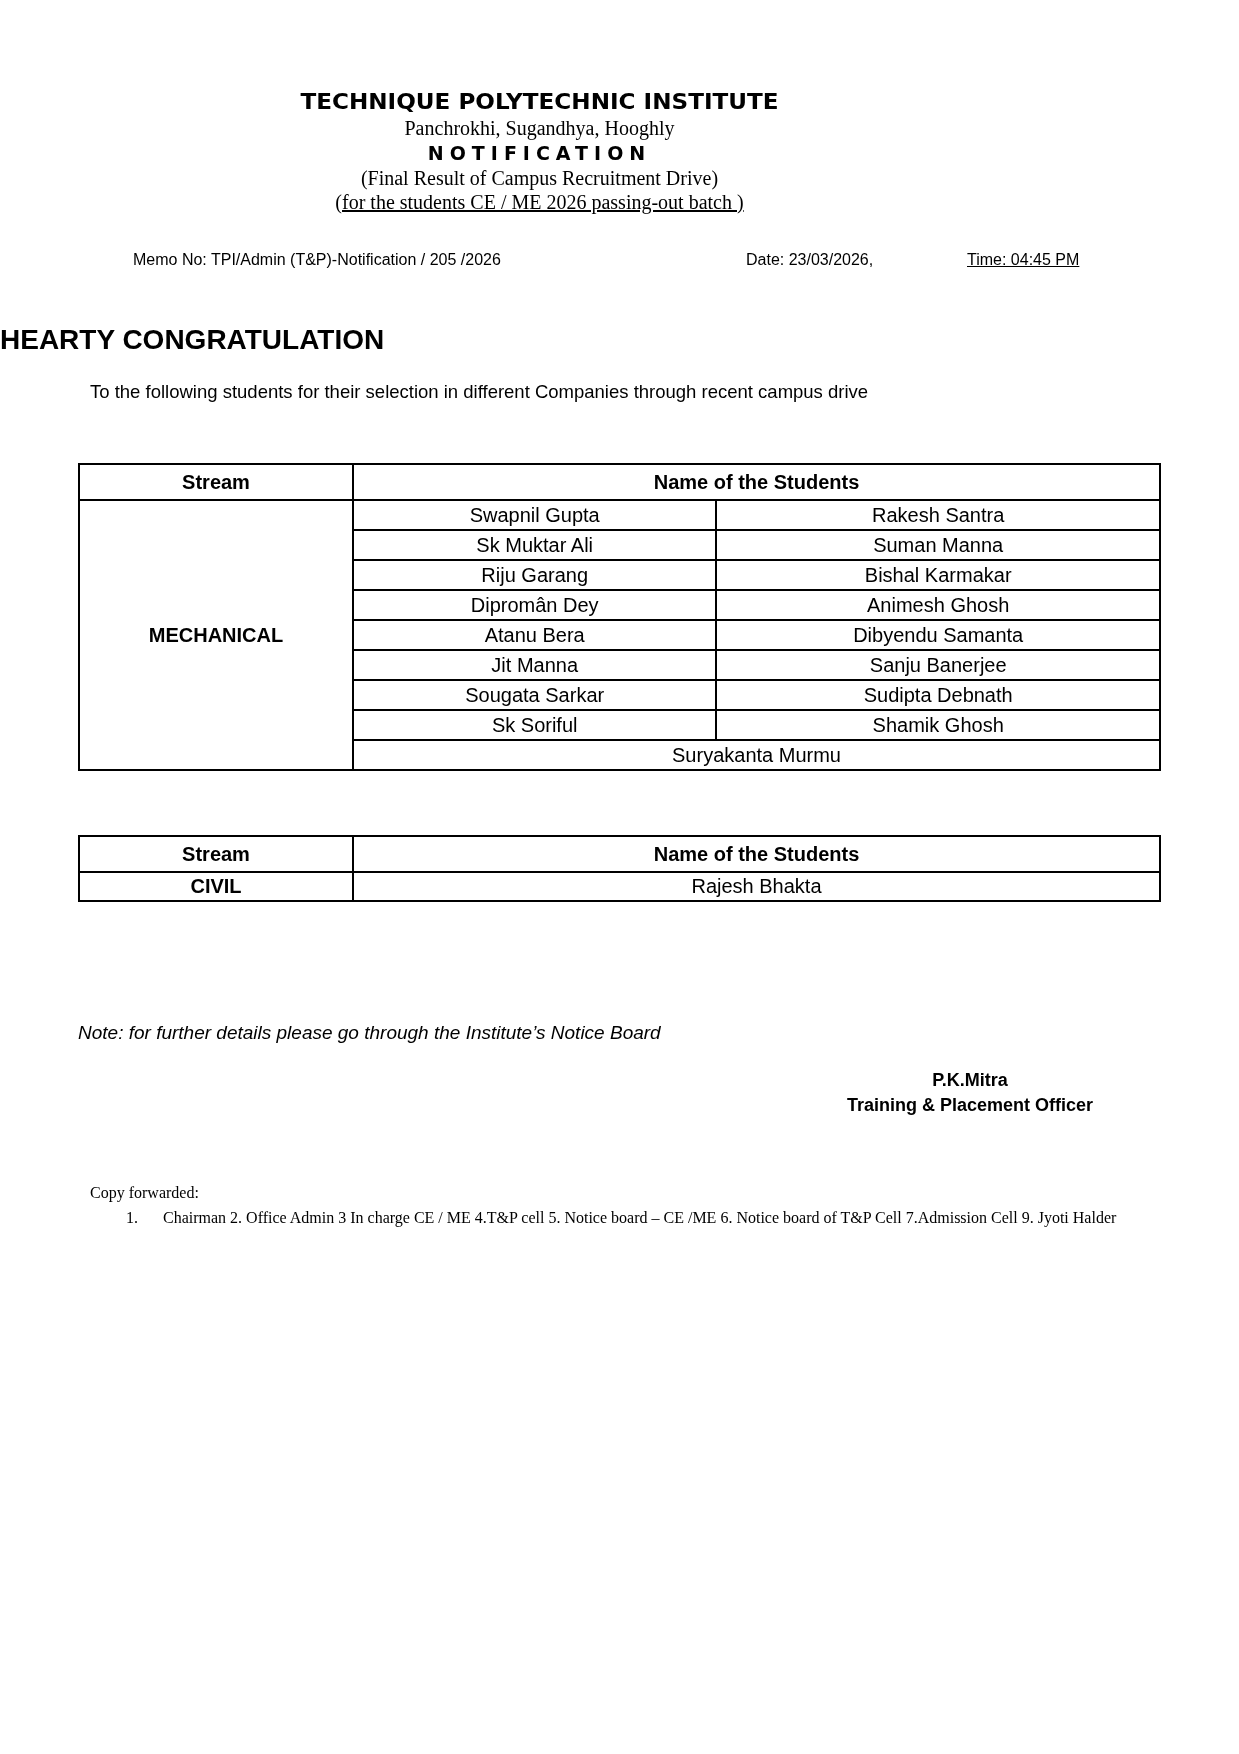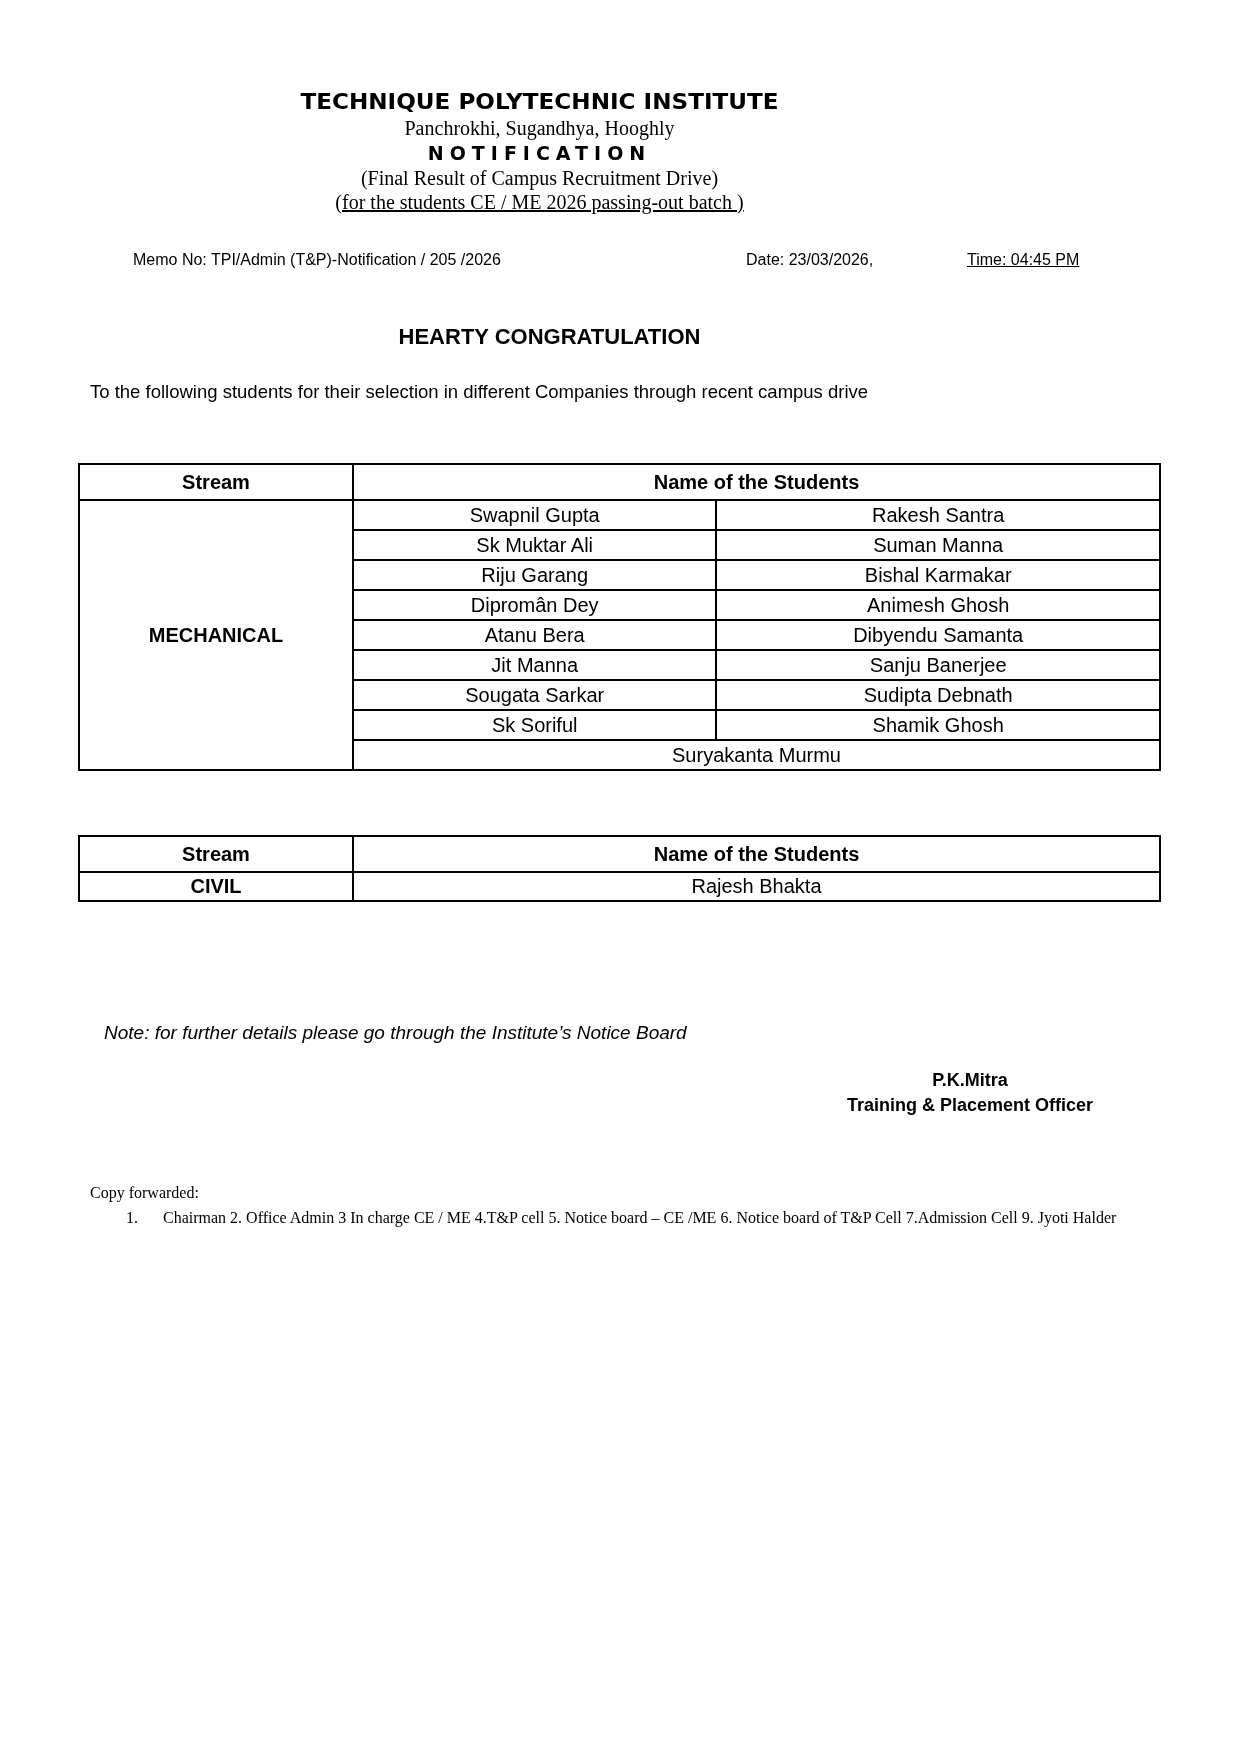--- a/index.html
+++ b/index.html
@@ -13,35 +13,35 @@
     .notif-title { font-family: "DejaVu Sans", sans-serif; font-weight: bold; font-size: 19px; letter-spacing: 6px; line-height: 26px; }
     .subtitle { font-size: 20px; line-height: 24px; }
     .batch { font-size: 20px; line-height: 24px; }
     .batch .ul { text-decoration: underline; }
 
     .memo-row { position: absolute; top: 251px; font-size: 16px; }
     .memo { left: 133px; }
     .date { left: 746px; }
     .time { left: 967px; text-decoration: underline; }
 
-    .congrats { position: absolute; top: 324px; width: 1099px; left: 0; text-align: center; font-weight: bold; font-size: 22px; }
+    .congrats { position: absolute; top: 324px; width: 1099px; left: 0; text-align: left; font-weight: bold; font-size: 28px; }
     .intro { position: absolute; top: 381px; left: 90px; font-size: 18.5px; }
 
     table.results { position: absolute; left: 78px; width: 1083px; border-collapse: collapse; font-size: 20px; }
     table.results td, table.results th { border: 2px solid #000; text-align: center; padding: 0; }
     table.results th { font-weight: bold; height: 34px; }
     table.mech { top: 463px; }
     table.mech td.name { height: 28px; }
     table.mech td.stream { font-weight: bold; width: 272px; }
     table.civil { top: 835px; }
     table.civil td { height: 27px; }
     table.civil td.stream { font-weight: bold; width: 272px; }
     .col-stream { width: 272px; }
 
-    .note { position: absolute; top: 1022px; left: 104px; font-style: italic; font-size: 19px; }
+    .note { position: absolute; top: 1022px; left: 78px; font-style: italic; font-size: 19px; }
     .signature { position: absolute; top: 1068px; left: 830px; width: 280px; text-align: center; font-weight: bold; font-size: 18px; line-height: 25px; }
 
     .copy { position: absolute; top: 1184px; left: 90px; font-size: 16px; }
     .copy-list { position: absolute; top: 1206px; left: 90px; width: 1050px; font-size: 16px; line-height: 24px; }
     .copy-list .num { position: absolute; left: 36px; top: 0; }
     .copy-list .txt { margin-left: 73px; }
   </style>
 </head>
 <body>
 

